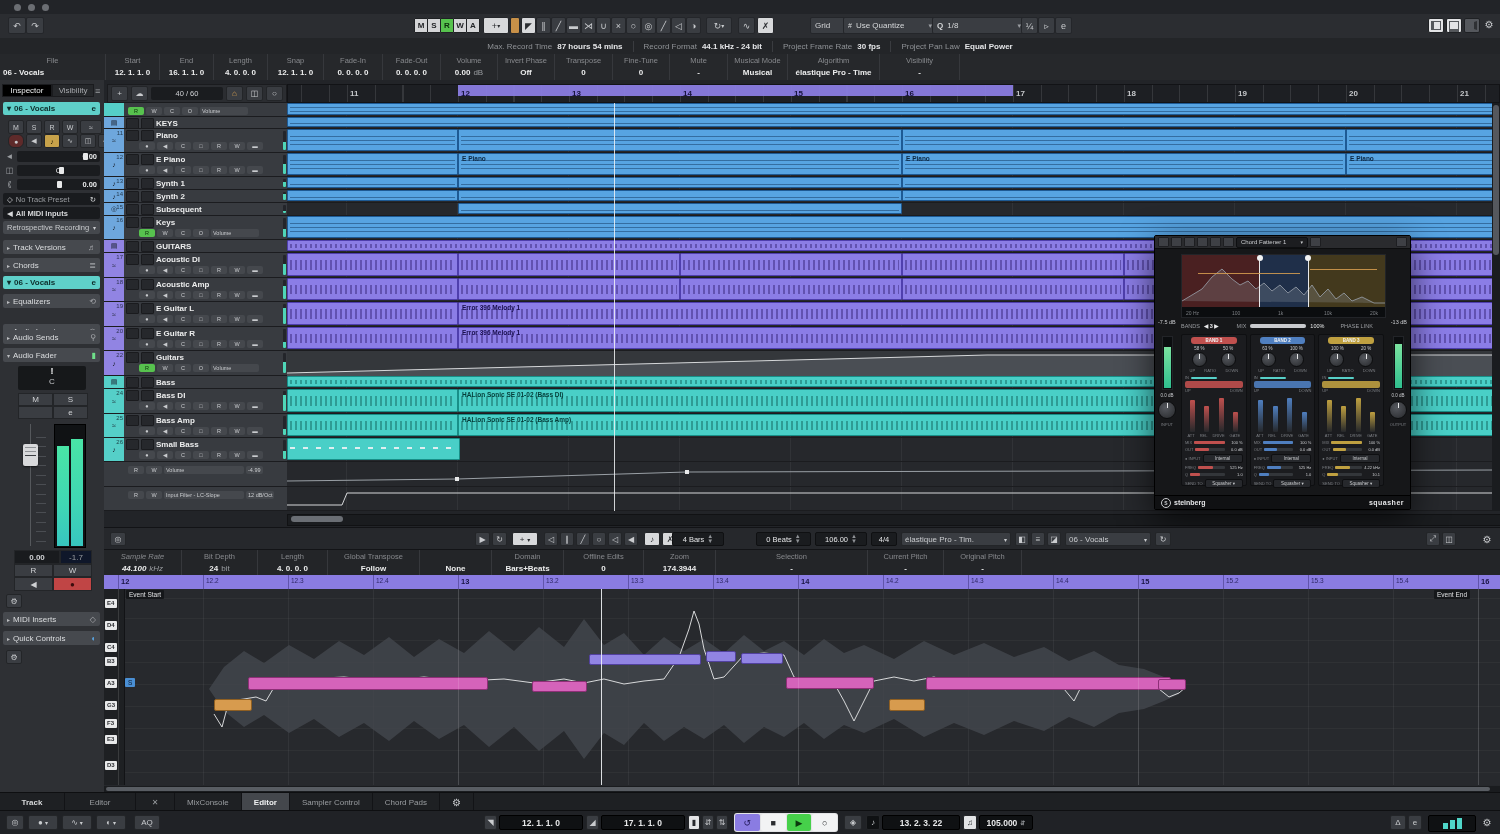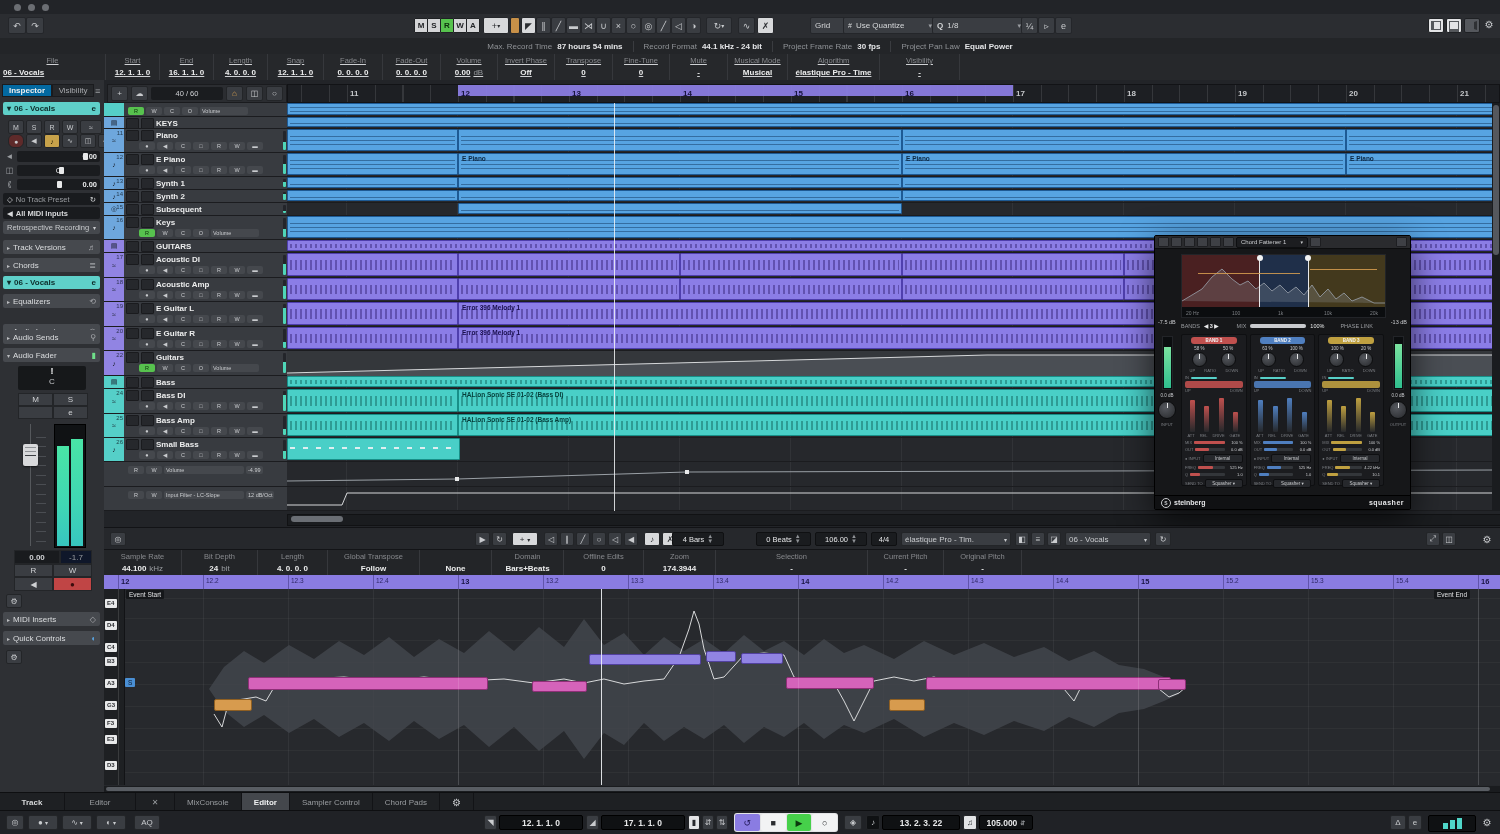--- a/index.html
+++ b/index.html
@@ -26,31 +26,31 @@
   .zone-btn i{display:block;margin:2px;height:7px;border:1px solid #55585c;}
   .zone-btn.dim{background:#55585d;}
   
   #statusline{position:absolute;left:0;top:38px;width:1500px;height:16px;background:#232528;border-bottom:1px solid #141518;
       display:flex;align-items:center;justify-content:center;gap:0;}
   .st-item{display:flex;align-items:center;padding:0 10px;border-right:1px solid #3a3c40;height:11px;}
   .st-item:last-child{border-right:none;}
   .st-item .lab{color:#8f9296;font-size:8px;margin-right:5px;}
   .st-item .val{color:#e4e5e7;font-size:8px;font-weight:bold;}
   
-  #infoline{position:absolute;left:0;top:54px;width:1500px;height:26px;background:#26282b;border-bottom:1px solid #131417;display:flex;text-decoration:underline;}
+  #infoline{position:absolute;left:0;top:54px;width:1500px;height:26px;background:#26282b;border-bottom:1px solid #131417;display:flex;}
   .if-col{border-right:1px solid #36383c;display:flex;flex-direction:column;justify-content:space-between;padding:2px 3px 3px 3px;box-sizing:border-box;}
   .if-col .lab{color:#87898d;font-size:7.5px;text-align:center;white-space:nowrap;overflow:hidden;}
   .if-col .val{color:#eceded;font-size:8px;font-weight:bold;text-align:center;white-space:nowrap;display:flex;justify-content:center;gap:3px;}
   .if-col .val .unit{color:#9a9da1;font-weight:normal;}
   .if-col.left .val{justify-content:flex-start;}
   
   #inspector{position:absolute;left:0;top:80px;width:104px;height:712px;background:#2e3034;border-right:1px solid #131417;}
   .insp-tab{position:absolute;top:4px;height:13px;display:flex;align-items:center;justify-content:center;
       font-size:8px;color:#a7a9ad;background:#26282b;border:1px solid #1a1b1e;box-sizing:border-box;}
-  .insp-tab.active{background:#0369a1;color:#eceded;font-weight:bold;}
+  .insp-tab.active{background:#000000;color:#eceded;font-weight:normal;}
   .teal-bar{position:absolute;left:3px;width:97px;height:13px;background:#5fd0c9;color:#0d2d2b;font-weight:bold;font-size:8px;
       display:flex;align-items:center;padding:0 4px;box-sizing:border-box;border-radius:2px;gap:3px;}
   .sec-bar{position:absolute;left:3px;width:97px;height:14px;background:#46494e;color:#dcdee0;font-size:8px;
       display:flex;align-items:center;padding:0 4px;box-sizing:border-box;border-radius:2px;gap:3px;}
   .sec-bar .ric{margin-left:auto;color:#a3a5a9;font-size:8px;}
   .sec-bar .arr{font-size:6px;color:#b9bbbe;}
   .mini-sq{width:14px;height:12px;background:#3a3d42;border:1px solid #232528;border-radius:2px;display:flex;align-items:center;justify-content:center;font-size:7px;color:#c9cbce;}
   .slider-row{position:absolute;left:4px;width:96px;height:12px;display:flex;align-items:center;gap:2px;}
   .slider-row .ic{width:11px;color:#9a9da1;font-size:8px;text-align:center;}
   .slider-row .trk{flex:1;height:11px;background:#1a1c1f;border-radius:2px;position:relative;}
@@ -1448,21 +1448,21 @@
           <span style="font-size:6px;margin-left:auto">▾</span>
         </div>
       <div class="lzb" style="left:1051px;width:16px">↻</div>
       <div class="lzb" style="left:1322px;width:14px">⤢</div>
       <div class="lzb" style="left:1338px;width:14px">◫</div>
       <div class="lzb" style="left:1376px;width:14px;background:none;border:none">
           <span class="gear">⚙</span>
         </div>
     </div>
     <div id="lz-info">
-        <div class="if-col" style="width: 78px;">
+        <div class="if-col" style="width: 78px; font-style: italic;">
           <div class="lab">Sample Rate</div>
           <div class="val">
             <span>44.100</span>
             <span class="unit">kHz</span>
           </div>
         </div>
         <div class="if-col" style="width: 76px;">
           <div class="lab">Bit Depth</div>
           <div class="val">
             <span>24</span>

